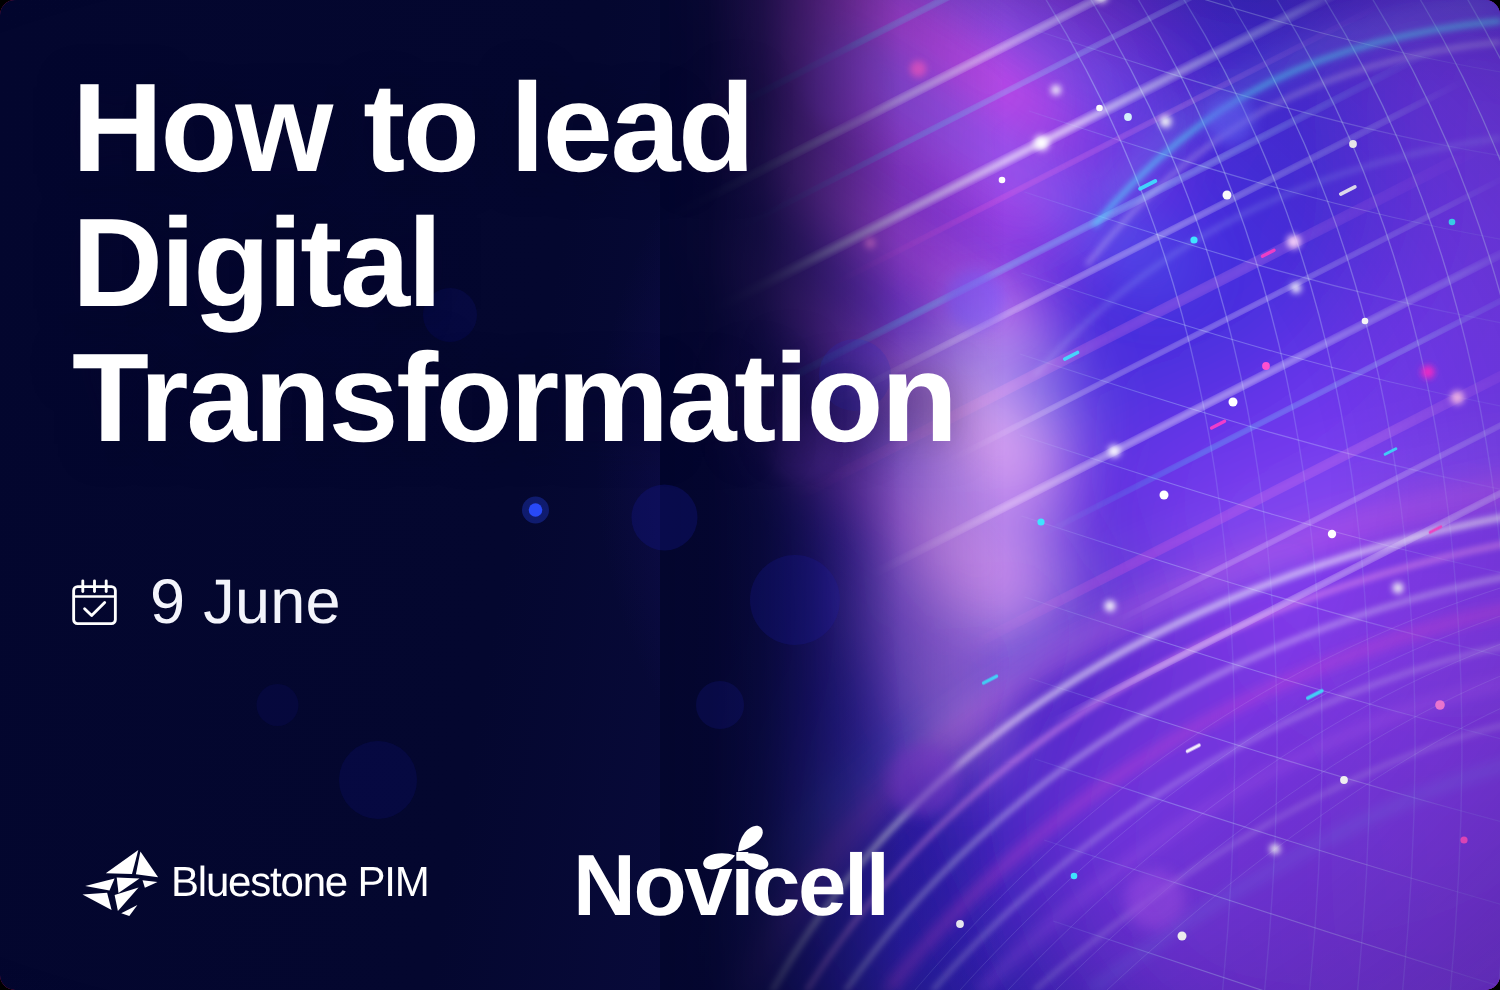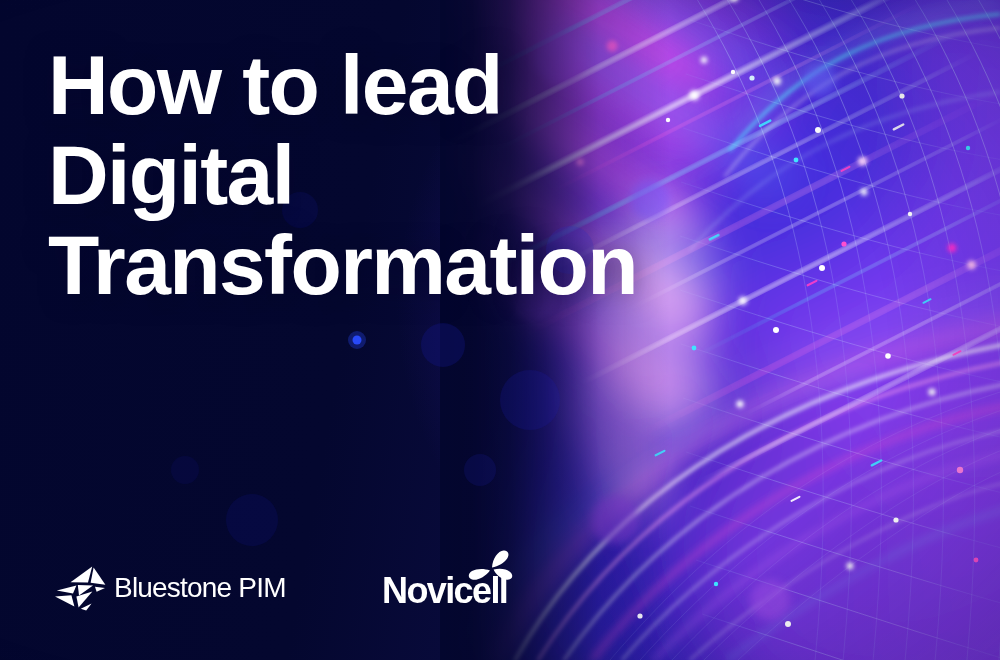--- a/index.html
+++ b/index.html
@@ -5,20 +5,21 @@
 <style>
   * { margin:0; padding:0; box-sizing:border-box; }
   html,body { width:1000px; height:660px; overflow:hidden; background:#000; }
   body { font-family:"Liberation Sans", sans-serif; }
 
   #banner {
     position:relative;
     width:1000px; height:660px;
     overflow:hidden;
     background:#be185d;
+    border-radius:10px;
   }
 
   
   .bg-base {
     position:absolute; inset:0;
     background:
       radial-gradient(ellipse 620px 520px at 88% 46%, #7a3cf0 0%, rgba(92,46,215,0.75) 32%, rgba(45,25,150,0.35) 58%, rgba(12,12,70,0) 78%),
       linear-gradient(100deg,
         #03062e 0%,
         #04072f 36%,
@@ -113,21 +114,21 @@
   .logo-novicell {
     position:absolute; left:334px; bottom:-4px;
     width:216px; height:62px;
   }
   .logo-novicell svg { display:block; width:100%; height:100%; }
 
   .nv-word {
     position:absolute; left:0; bottom:0;
     font-family:"Liberation Sans", sans-serif;
     font-weight:700;
-    font-size:36px;
+    font-size:58px;
     line-height:54px;
     letter-spacing:-1.6px;
     color:#ffffff;
     white-space:nowrap;
   }
 </style>
 </head>
 <body>
 
 <div id="banner">
@@ -374,20 +375,33 @@
   <div class="content">
 
     <div class="headline">
       <span class="headline-line">How to lead</span>
       <span class="headline-line">Digital</span>
       <span class="headline-line">Transformation</span>
     </div>
 
     <div class="meta">
 
+      <div class="meta-row">
+        <span class="meta-icon">
+          <svg width="30" height="31" viewBox="0 0 30 31" fill="none" xmlns="http://www.w3.org/2000/svg">
+            <rect x="1.1" y="5.1" width="27.8" height="24.6" rx="2.6" stroke="#ffffff" stroke-width="1.9"></rect>
+            <path d="M7.2 1.2 V 8.4" stroke="#ffffff" stroke-width="1.9" stroke-linecap="round"></path>
+            <path d="M15 1.2 V 8.4" stroke="#ffffff" stroke-width="1.9" stroke-linecap="round"></path>
+            <path d="M22.8 1.2 V 8.4" stroke="#ffffff" stroke-width="1.9" stroke-linecap="round"></path>
+            <path d="M1.6 11.6 H 28.4" stroke="#ffffff" stroke-width="1.7"></path>
+            <path d="M8.4 19.8 L 13.1 24.4 L 21.8 15.7" stroke="#ffffff" stroke-width="1.9" stroke-linecap="round" stroke-linejoin="round"></path>
+          </svg>
+        </span>
+        <span class="meta-text">9 June</span>
+      </div>
 
 
     </div>
 
     <div class="logos">
 
       <div class="logo-bluestone">
         <span class="bs-mark">
           <svg width="58" height="52" viewBox="0 0 58 52" xmlns="http://www.w3.org/2000/svg">
             <g fill="#ffffff">

